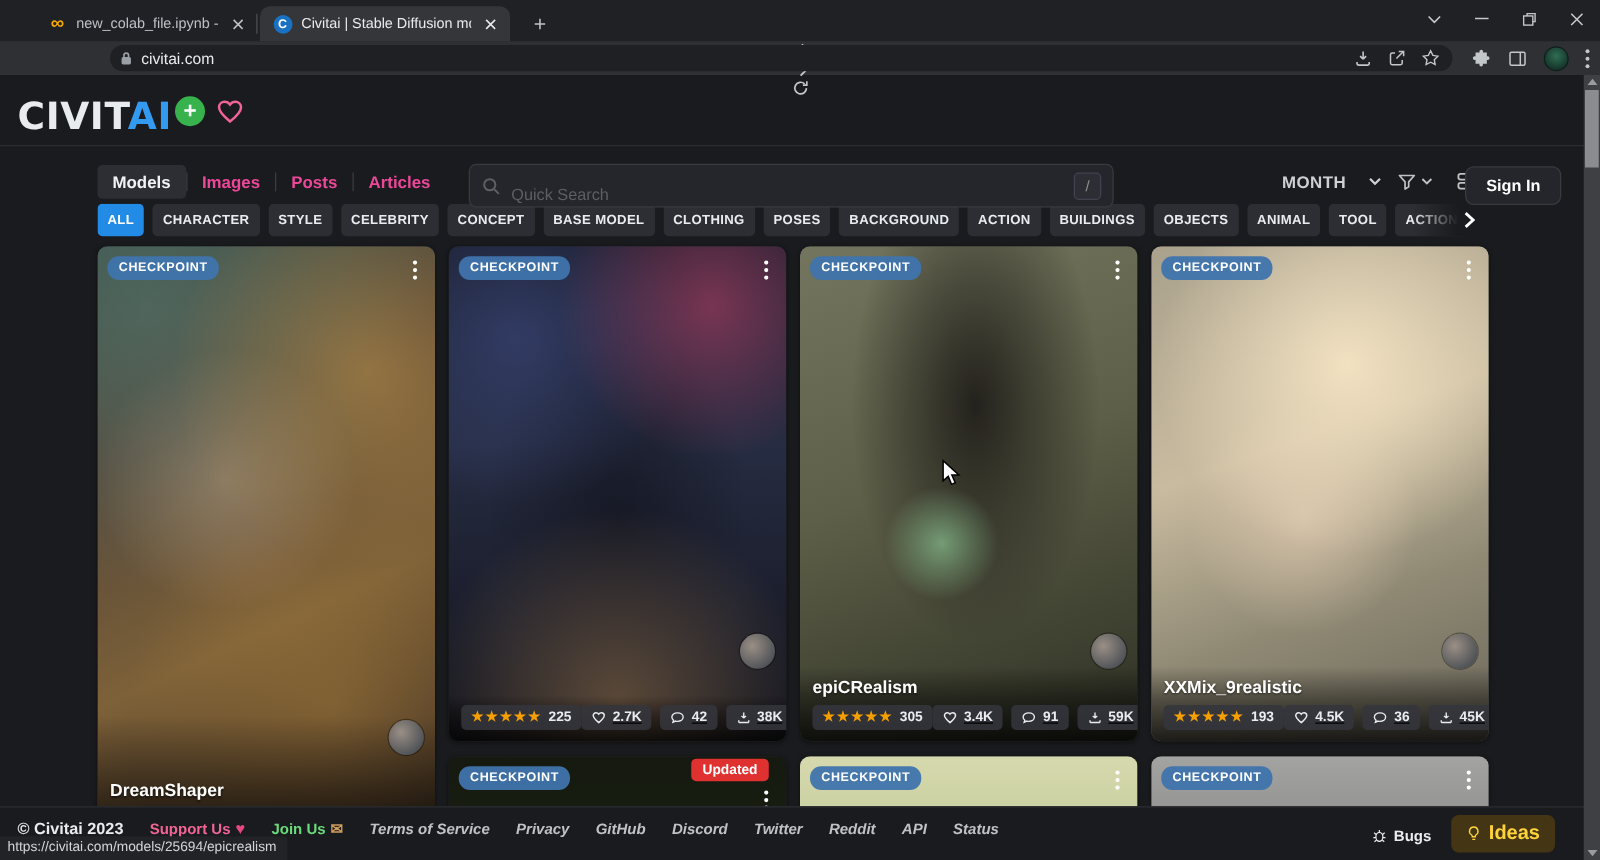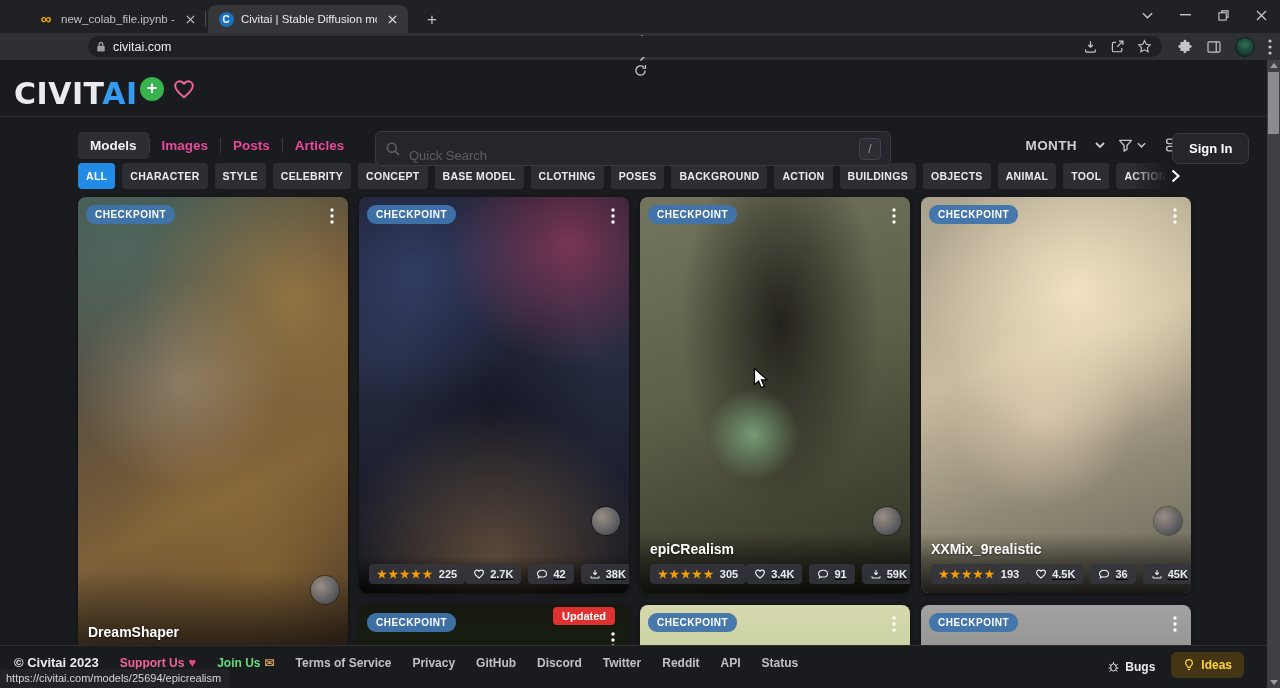--- a/index.html
+++ b/index.html
@@ -136,29 +136,29 @@
   .pill { display:flex; align-items:center; gap:5px; background:rgba(52,54,60,0.88); border-radius:4px;
     padding:3px 8px; color:#e9ecef; font-size:11px; font-weight:700; height:20px; }
   .stars { color:#f59f00; font-size:11px; letter-spacing:1.5px; line-height:1; }
   .stats-right { display:flex; gap:7px;text-decoration:underline; }
 
   
   .site-footer { position:absolute; left:0; bottom:0; width:1280px; height:43px; background:#1a1b1e;
     border-top:1px solid #2c2e33; display:flex; align-items:flex-start; padding:9px 36px 0 14px; z-index:10; }
   .footer-left { display:flex; align-items:center; gap:21px; font-size:12px; color:#c1c2c5; }
   .footer-copy { font-size:13px; font-weight:700; color:#e9ecef; }
-  .footer-link { font-weight:600; }
+  .footer-link { font-weight:600;font-style:italic; }
   .footer-support { color:#f06595; display:flex; align-items:center; gap:4px; font-weight:600; }
   .heart-glyph { color:#e64980; font-size:13px; }
   .footer-join { color:#69db7c; display:flex; align-items:center; gap:4px; font-weight:600; }
   .env-glyph { color:#cd9b5a; font-size:12px; }
   .footer-right { margin-left:auto; display:flex; align-items:center; gap:16px; }
   .bugs-btn { display:flex; align-items:center; gap:5px; color:#e9ecef; font-size:12px; font-weight:600; }
   .ideas-btn { display:flex; align-items:center; gap:6px; background:#443614; color:#ffd43b;
-    font-size:12px; font-weight:700; padding:6px 12px; border-radius:6px; margin-top:-3px; }
+    font-size:16px; font-weight:700; padding:6px 12px; border-radius:6px; margin-top:-3px; }
 
   .status-url { position:absolute; left:0; bottom:0; background:#222326; color:#d4d6d9; font-size:11px;
     padding:3px 9px 4px 6px; z-index:30; border-top-right-radius:3px; }
 
   .scrollbar { position:absolute; right:0; top:60px; width:13px; height:628px; background:#3f4043; z-index:20; }
   .scroll-up { position:absolute; top:3px; left:3px; width:0; height:0; border-left:4px solid transparent;
     border-right:4px solid transparent; border-bottom:5px solid #9a9c9f; }
   .scroll-thumb { position:absolute; top:12px; left:1px; width:11px; height:62px; background:#8a8c8f; }
   .scroll-down { position:absolute; bottom:3px; left:3px; width:0; height:0; border-left:4px solid transparent;
     border-right:4px solid transparent; border-top:5px solid #9a9c9f; }

